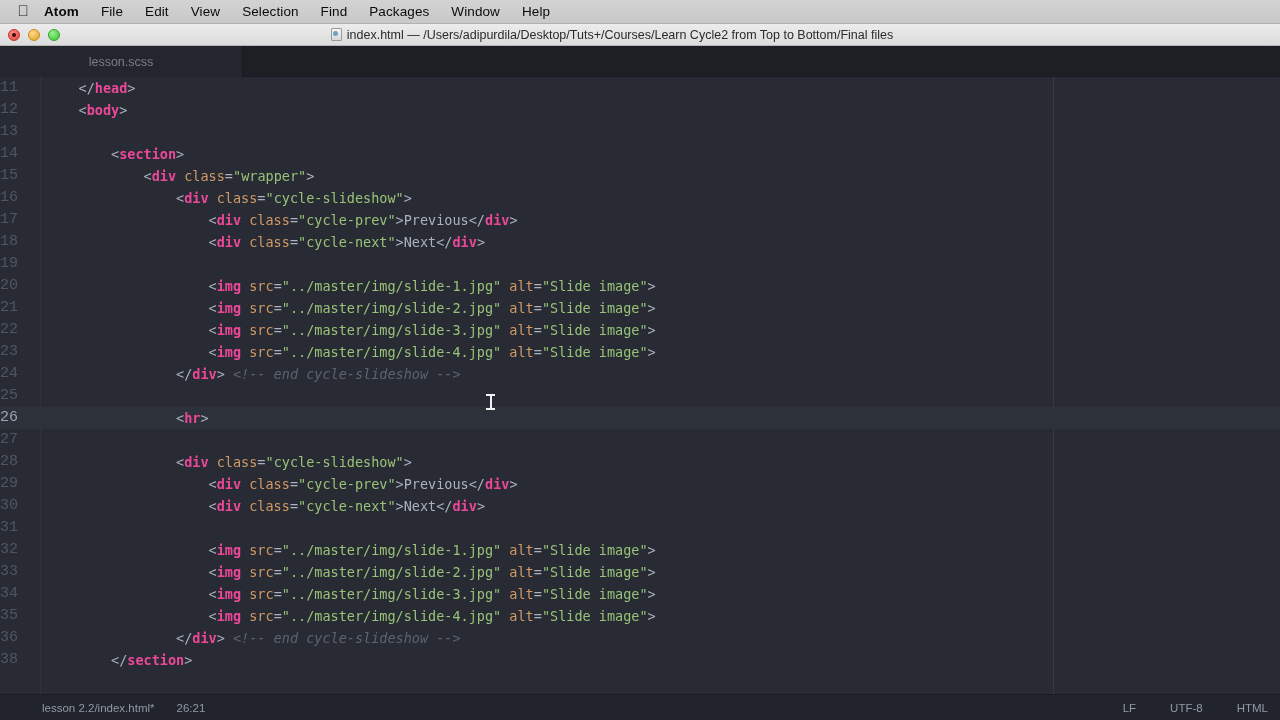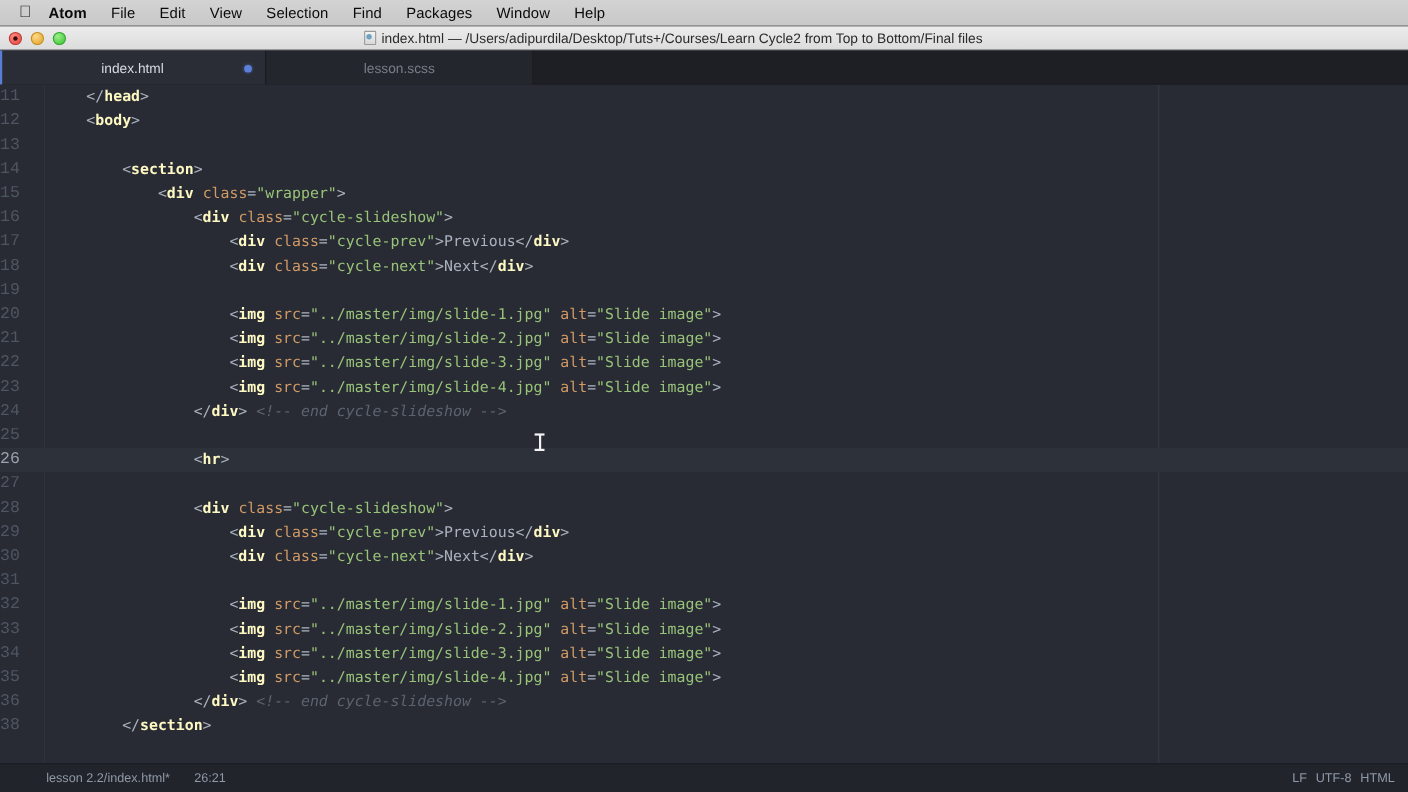--- a/index.html
+++ b/index.html
@@ -210,21 +210,21 @@
     font-size: 15px;
   }
   .code {
     position: absolute;
     left: 46px; top: 0;
     color: #abb2bf;
   }
 
   
   .t-punct   { color: #abb2bf; }
-  .t-tag     { color: #fef9c3; font-weight: bold; }
+  .t-tag     { color: #ec4899; font-weight: bold; }
   .t-attr    { color: #d19a66; }
   .t-eq      { color: #abb2bf; }
   .t-string  { color: #98c379; }
   .t-text    { color: #abb2bf; }
   .t-comment { color: #5c6370; font-style: italic; }
 
   
   .ibeam {
     position: absolute;
     left: 486px; top: 316px;
@@ -264,21 +264,21 @@
     display: flex;
     align-items: center;
     padding-left: 10px;
     gap: 22px;
   }
   .status-right {
     margin-left: auto;
     display: flex;
     align-items: center;
     padding-right: 12px;
-    gap: 8px;
+    gap: 34px;
   }
   .status-seg { white-space: nowrap; }
 </style>
 </head>
 <body>
 
 <div id="app">
 
   <div class="menubar">
     <div class="apple-logo"></div>
@@ -301,24 +301,20 @@
     </div>
     <div class="traffic">
       <div class="light close"></div>
       <div class="light min"></div>
       <div class="light max"></div>
     </div>
   </div>
 
   <div class="tabbar">
     <div id="tabs-container" style="display:flex;">
-        <div class="tab active">
-          <span>index.html</span>
-          <span class="tab-modified-dot"></span>
-        </div>
         <div class="tab inactive">
           <span>lesson.scss</span>
         </div>
       </div>
     <div class="tabbar-filler"></div>
   </div>
 
   <div class="editor">
     <div class="gutter-bg"></div>
     <div class="wrap-guide"></div>

